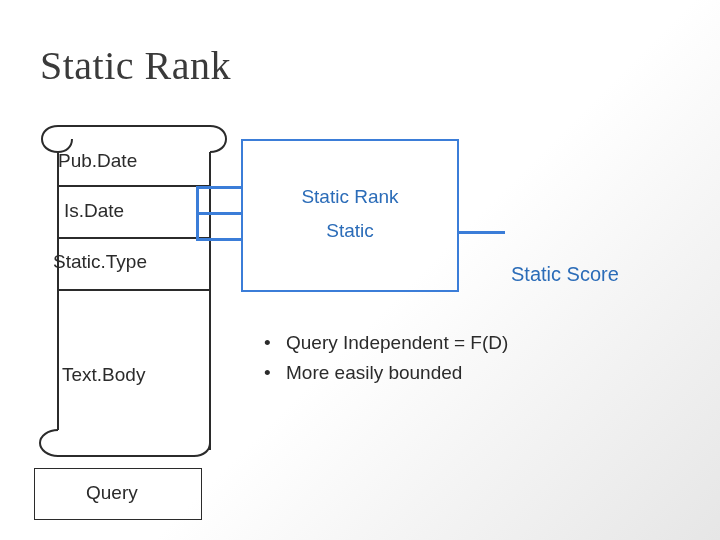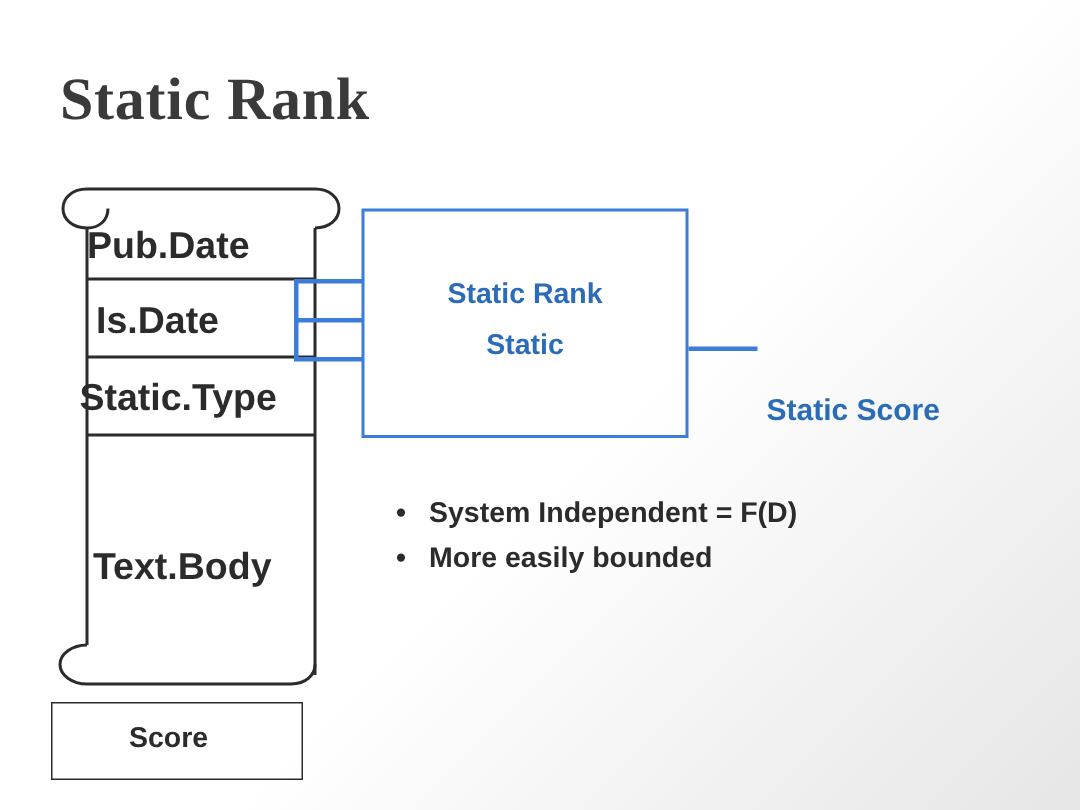--- a/index.html
+++ b/index.html
@@ -11,21 +11,20 @@
     height: 540px;
     overflow: hidden;
     font-family: "Liberation Sans", sans-serif;
     background: #ffffff;
   }
   #slide {
     position: relative;
     width: 720px;
     height: 540px;
     background: linear-gradient(135deg, #ffffff 0%, #ffffff 55%, #f2f2f2 78%, #e6e6e6 100%);
-    font-weight: bold;
   }
   #title {
     position: absolute;
     left: 40px;
     top: 42px;
     font-family: "Liberation Serif", serif;
     font-size: 40px;
     color: #3a3a3a;
     letter-spacing: 0.5px;
     white-space: nowrap;
@@ -37,21 +36,21 @@
     left: 34px;
     top: 112px;
     width: 196px;
     height: 348px;
   }
   .doc-outline svg {
     display: block;
   }
   .field-label {
     position: absolute;
-    font-size: 25px;
+    font-size: 19px;
     color: #2b2b2b;
     white-space: nowrap;
   }
   #field-pubdate   { left: 58px;  top: 150px; }
   #field-isnews    { left: 64px;  top: 200px; }
   #field-mediatype { left: 53px;  top: 251px; }
   #field-textbody  { left: 62px;  top: 364px; }
 
   
   #query-box {
@@ -176,34 +175,34 @@
       <path d="M24 178 H176" stroke="#2b2b2b" stroke-width="2" fill="none"></path>
     </svg>
   </div>
 
   <div class="field-label" id="field-pubdate">Pub.Date</div>
   <div class="field-label" id="field-isnews">Is.Date</div>
   <div class="field-label" id="field-mediatype">Static.Type</div>
   <div class="field-label" id="field-textbody">Text.Body</div>
 
   <div id="query-box"></div>
-  <div id="query-label">Score</div>
+  <div id="query-label">Query</div>
 
   <div class="connector" id="conn-vert"></div>
   <div class="connector" id="conn-pubdate"></div>
   <div class="connector" id="conn-isnews"></div>
   <div class="connector" id="conn-mediatype"></div>
 
   <div id="system-box"></div>
   <div id="system-label">
     <span>Static Rank</span><br>
     <span>Static</span>
   </div>
 
   <div class="connector" id="conn-score"></div>
   <div id="static-score">Static Score</div>
 
   <div id="bullets">
-    <div class="bullet-l1">System Independent = F(D)</div>
+    <div class="bullet-l1">Query Independent = F(D)</div>
     <div class="bullet-l1">More easily bounded</div>
   </div>
 
 </div>
 
 </body></html>

